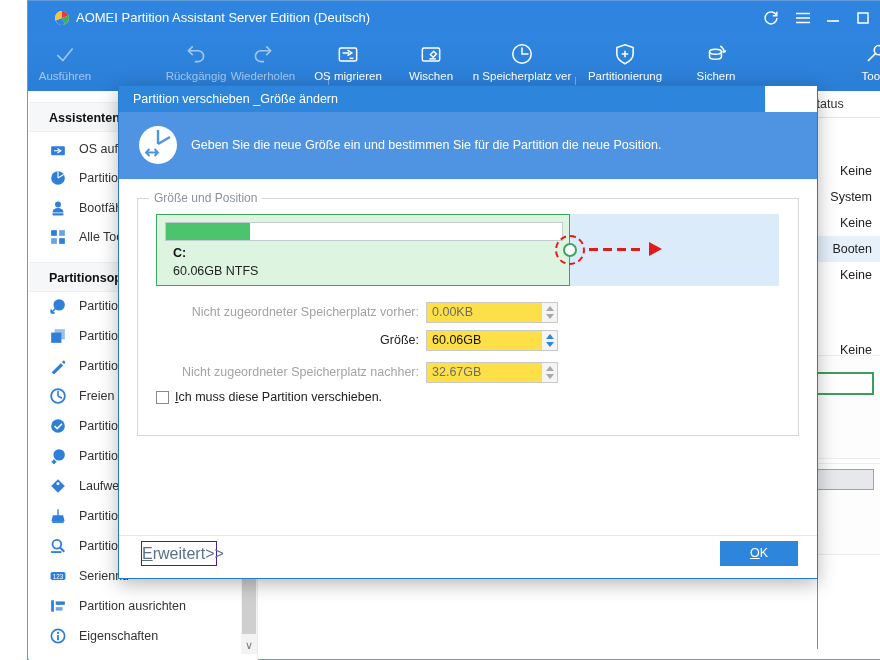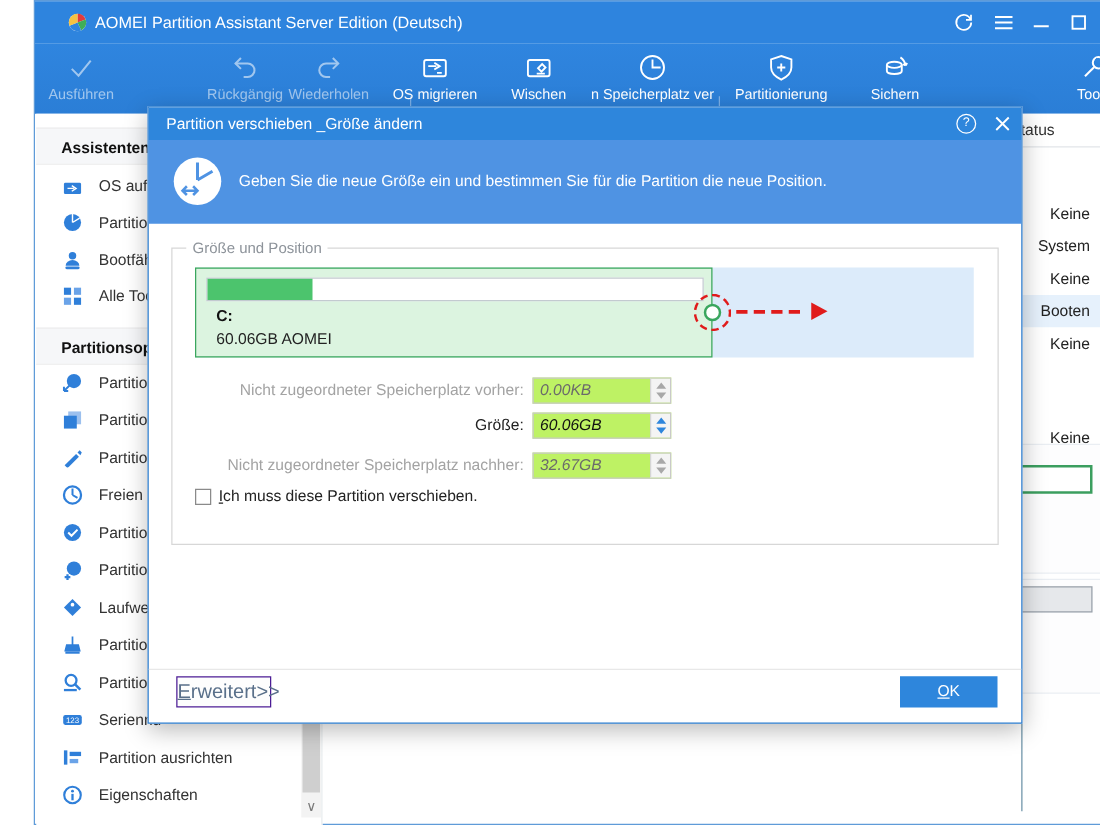--- a/index.html
+++ b/index.html
@@ -42,21 +42,21 @@
 
   
   .rt-panel { position:absolute; background:#fdfdfe; border:1px solid #eaeef3; }
   .rt-bar-green { position:absolute; background:#fff; border:2px solid #3b9e5f; }
   .rt-bar-gray  { position:absolute; background:#e6e8eb; border:1px solid #9aa2ab; }
   #rt-vline { left:789px; top:578px; width:1px; height:70px; background:#6d93a8; }
 
   
   #dialog { left:90px; top:84px; width:700px; height:494px; background:#fff; border:1px solid #2779cc;
             box-shadow:0 5px 18px rgba(0,0,0,.28); }
-  #dlg-titlebar { left:0; top:0; width:698px; height:26px; background:#2e86dc; }
+  #dlg-titlebar { left:0; top:0; width:646px; height:26px; background:#2e86dc; }
   #dlg-title { left:14px; top:0; height:26px; line-height:26px; color:#fff; font-size:12.5px; }
   #dlg-help { left:646px; top:5px; width:16px; height:16px; border:1px solid #fff; border-radius:50%;
               color:#fff; font-size:10px; line-height:14px; text-align:center; cursor:pointer; }
   #dlg-close { left:674px; top:4px; width:18px; height:18px; cursor:pointer; }
   #dlg-banner { left:0; top:26px; width:698px; height:67px; background:#4f93e3; }
   #dlg-banner-icon { left:18px; top:12px; }
   #dlg-banner-text { left:72px; top:0; height:67px; line-height:67px; color:#fff; font-size:12.5px; white-space:nowrap; }
 
   #groupbox { left:18px; top:112px; width:662px; height:238px; border:1px solid #d7d7d7; }
   #group-title { left:30px; top:105px; background:#fff; padding:0 5px; font-size:12px; color:#8d939a; }
@@ -71,21 +71,21 @@
   #handle { left:444px; top:157px; width:14px; height:14px; background:#fff; border:2px solid #3aa65e; border-radius:50%; z-index:3; }
   #handle-ring { left:436px; top:149px; width:30px; height:30px; border:2px dashed #e01b1b; border-radius:50%; z-index:2; }
   .dash { position:absolute; top:162px; width:9px; height:3px; background:#e01b1b; }
   #arrow-head { left:530px; top:156px; width:0; height:0; border-left:13px solid #e01b1b;
                 border-top:7px solid transparent; border-bottom:7px solid transparent; }
 
   .frow { position:absolute; left:0; height:21px; }
   .flabel { position:absolute; left:0; top:0; width:300px; text-align:right; font-size:12.5px; line-height:21px; }
   .flabel.dis { color:#a3a3a3; }
   .flabel.en { color:#222; }
-  .finput { position:absolute; left:307px; top:0; width:111px; height:21px; border:1px solid #c9c9c9; background:#bef264;font-style:italic; }
+  .finput { position:absolute; left:307px; top:0; width:132px; height:21px; border:1px solid #c9c9c9; background:#fde047; }
   .fval { position:absolute; left:5px; top:0; width:86px; line-height:19px; font-size:12.5px; color:#111; }
   .finput.dis .fval { color:#6b6b6b; }
   .spin { position:absolute; right:0; top:0; width:16px; height:19px; border-left:1px solid #d5d5d5; background:#f4f4f4; }
   .spin i { position:absolute; left:4px; width:0; height:0; border-left:4px solid transparent; border-right:4px solid transparent; }
   .spin .up { top:3px; border-bottom:5px solid #2e86dc; }
   .spin .dn { bottom:3px; border-top:5px solid #2e86dc; }
   .spin.dis .up { border-bottom-color:#a8a8a8; }
   .spin.dis .dn { border-top-color:#a8a8a8; }
 
   #chkrow { left:37px; top:304px; height:16px; }
@@ -442,21 +442,21 @@
 
     <div class="abs" id="groupbox"></div>
     <div class="abs" id="group-title">Größe und Position</div>
 
     <div class="abs" id="diskbar">
       <div class="abs" id="part-green">
         <div class="abs" id="usage">
           <div class="abs" id="usage-fill"></div>
         </div>
         <div class="abs" id="part-name">C:</div>
-        <div class="abs" id="part-info">60.06GB AOMEI</div>
+        <div class="abs" id="part-info">60.06GB NTFS</div>
       </div>
     </div>
     <div class="abs" id="handle-ring"></div>
     <div class="abs" id="handle"></div>
     <div class="dash" style="left:470px;"></div>
     <div class="dash" style="left:484px;"></div>
     <div class="dash" style="left:498px;"></div>
     <div class="dash" style="left:512px;"></div>
     <div class="abs" id="arrow-head"></div>
 

